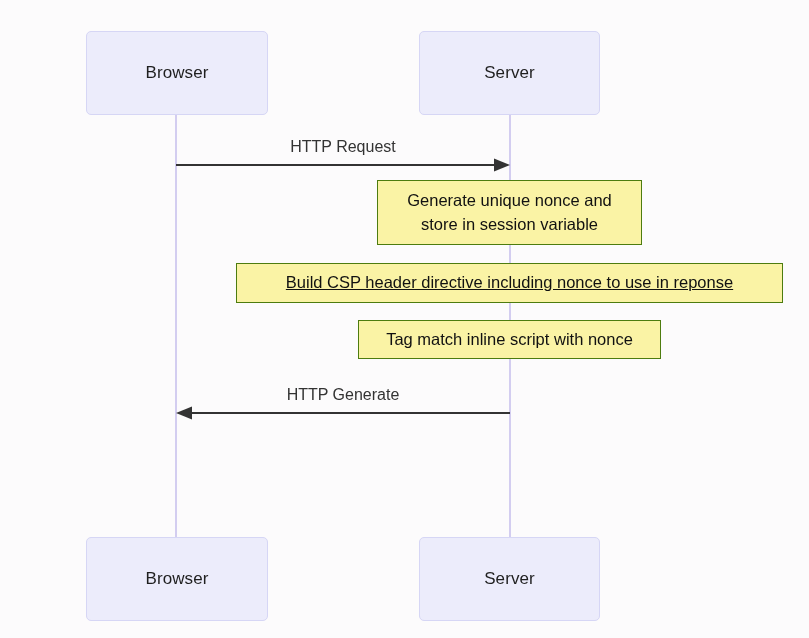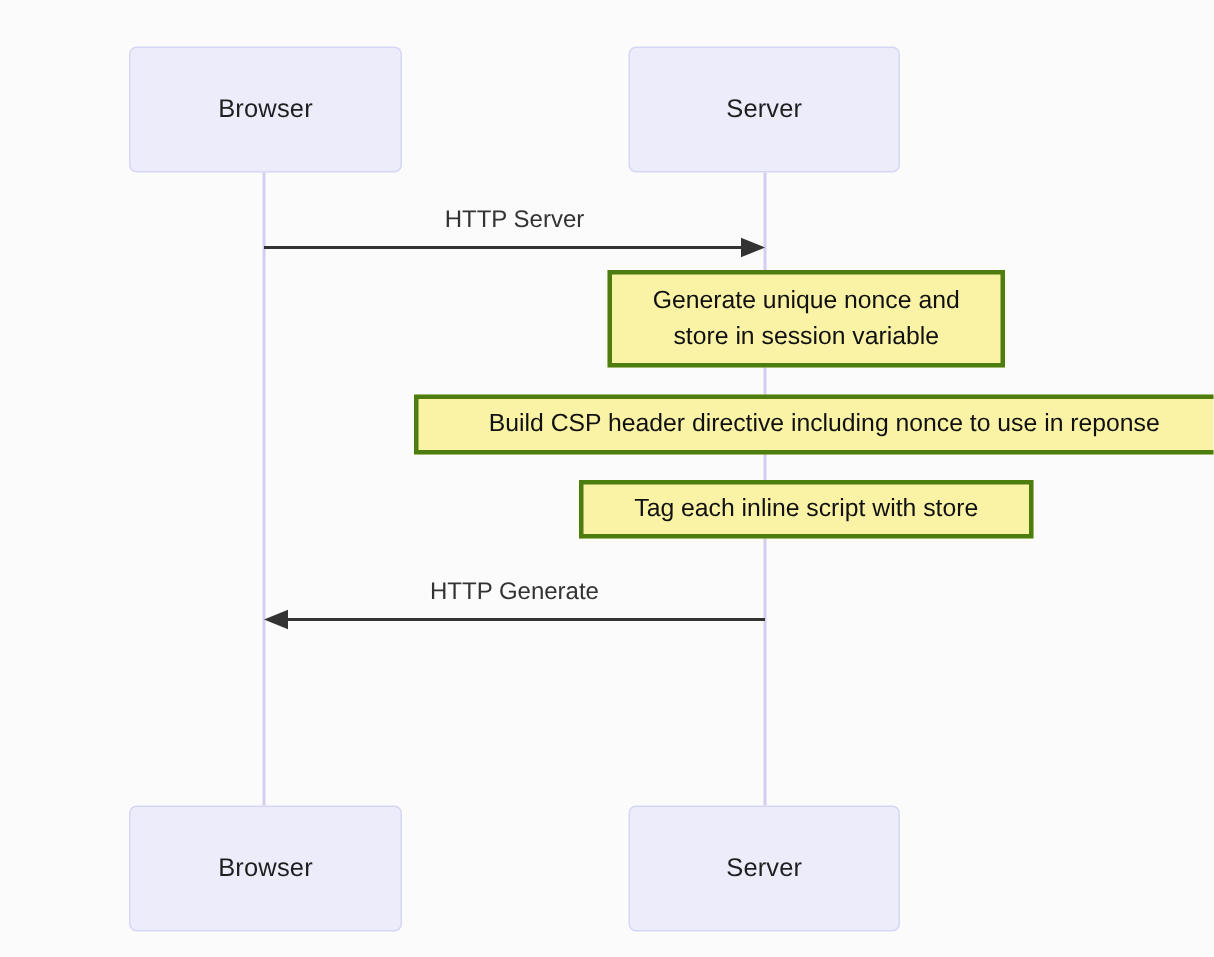--- a/index.html
+++ b/index.html
@@ -46,34 +46,33 @@
   .actor.browser-top    { left: 86px;  top: 31px;  width: 182px; height: 84px; }
   .actor.server-top     { left: 419px; top: 31px;  width: 181px; height: 84px; }
   .actor.browser-bottom { left: 86px;  top: 537px; width: 182px; height: 84px; }
   .actor.server-bottom  { left: 419px; top: 537px; width: 181px; height: 84px; }
 
   
   .note {
     position: absolute;
     box-sizing: border-box;
     background: #faf3a5;
-    border: 3px solid #4d7c0f;
+    border: 1px solid #4d7c0f;
     display: flex;
     align-items: center;
     justify-content: center;
     text-align: center;
     color: #111111;
     font-size: 16.5px;
     line-height: 1.42;
     padding: 4px 10px;
     white-space: pre-line;
-    margin-left: 28px;
   }
   .note.n1 { left: 377px; top: 180px; width: 265px; height: 65px; }
-  .note.n2 { left: 248px; top: 263px; width: 547px; height: 40px; }
+  .note.n2 { left: 236px; top: 263px; width: 547px; height: 40px; text-decoration: underline; }
   .note.n3 { left: 358px; top: 320px; width: 303px; height: 39px; }
   .note.n4 { left: 31px;  top: 428px; width: 290px; height: 91px; }
 
   
   .message { position: absolute; }
   .message .msg-label {
     position: absolute;
     left: 0;
     top: 0;
     width: 100%;
@@ -95,36 +94,36 @@
   <div class="lifeline server"></div>
 
   <div class="actor browser-top">
     <span>Browser</span>
   </div>
   <div class="actor server-top">
     <span>Server</span>
   </div>
 
   <div class="message msg-request">
-    <span class="msg-label">HTTP Server</span>
+    <span class="msg-label">HTTP Request</span>
     <svg width="334" height="32" viewBox="0 0 334 32">
       <line x1="0" y1="27" x2="325" y2="27" stroke="#333333" stroke-width="2"></line>
       <polygon points="334,27 318,20.5 318,33.5" fill="#333333"></polygon>
     </svg>
   </div>
 
   <div class="note n1">
     <span>Generate unique nonce and
 store in session variable</span>
   </div>
   <div class="note n2">
     <span>Build CSP header directive including nonce to use in reponse</span>
   </div>
   <div class="note n3">
-    <span>Tag each inline script with store</span>
+    <span>Tag match inline script with nonce</span>
   </div>
 
   <div class="message msg-response">
     <span class="msg-label">HTTP Generate</span>
     <svg width="334" height="32" viewBox="0 0 334 32">
       <line x1="9" y1="27" x2="334" y2="27" stroke="#333333" stroke-width="2"></line>
       <polygon points="0,27 16,20.5 16,33.5" fill="#333333"></polygon>
     </svg>
   </div>
 

